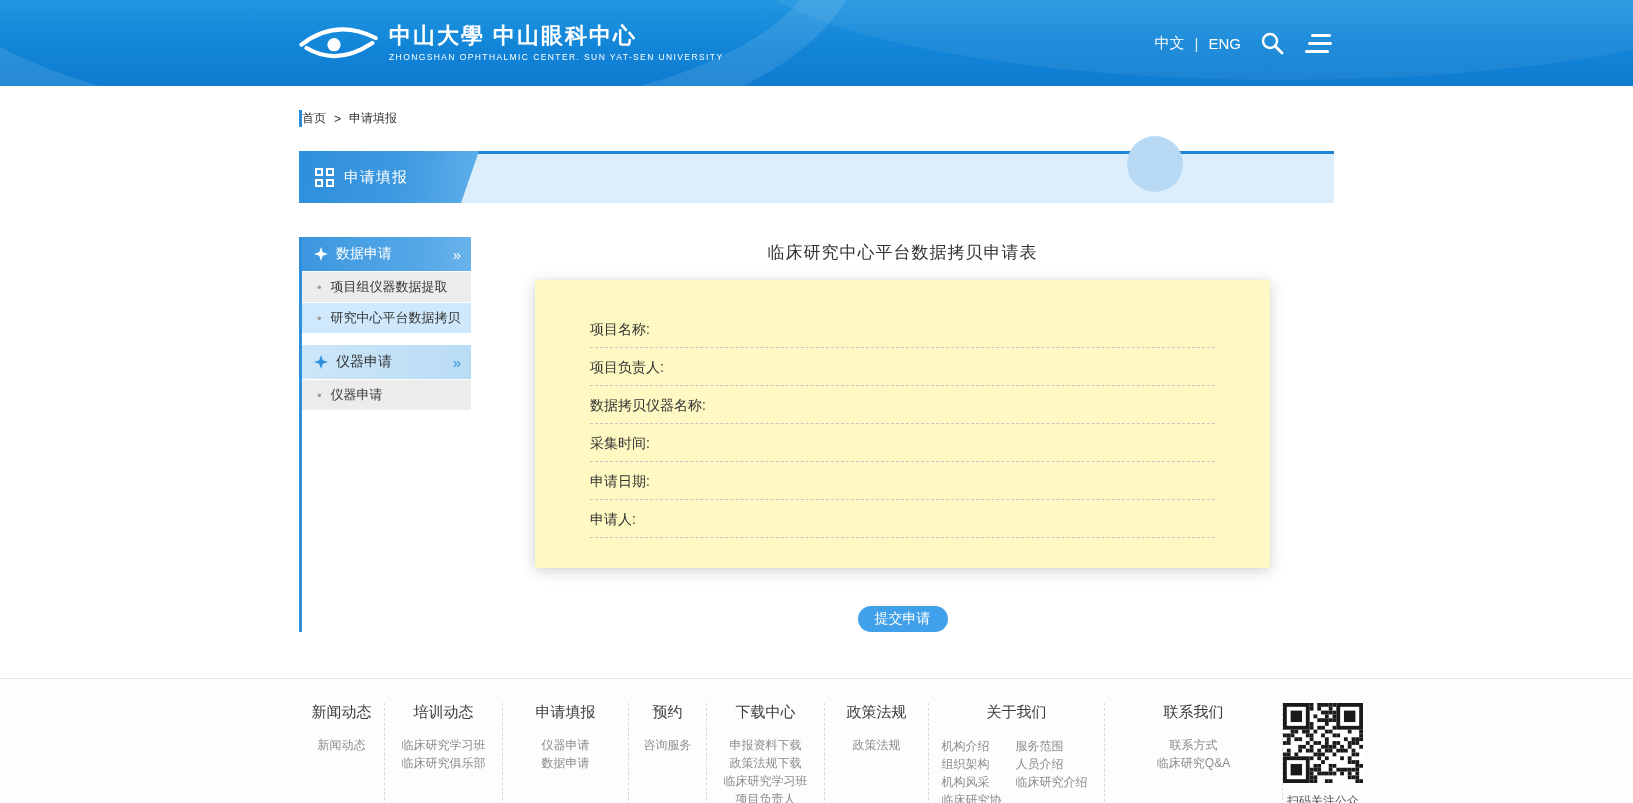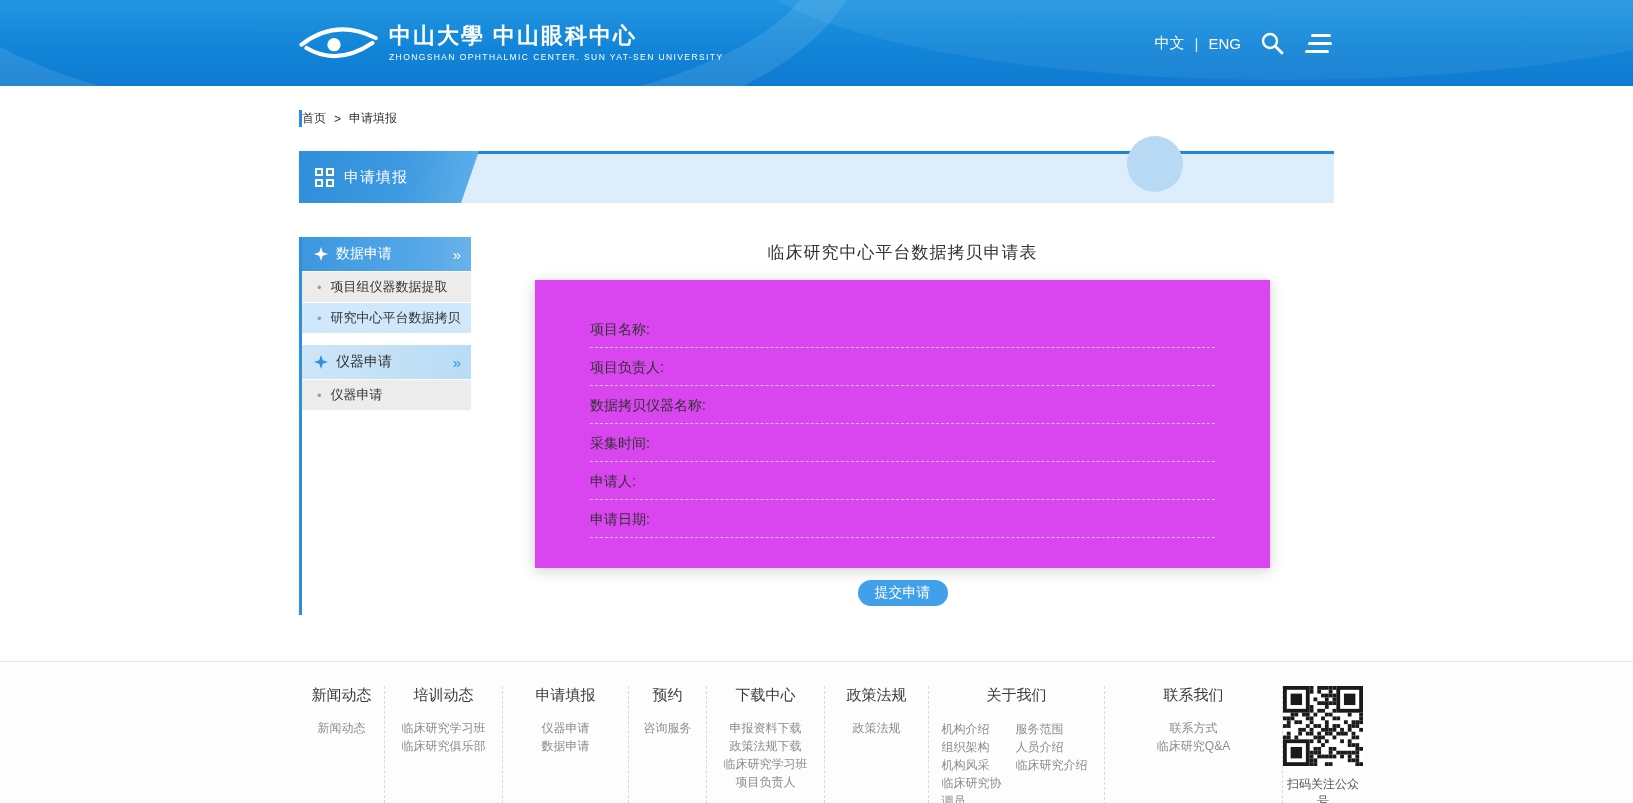--- a/index.html
+++ b/index.html
@@ -105,30 +105,30 @@
     background: #ececec; margin-top: 1px; cursor: pointer;
   }
   .side-item .dot { color: #9c9c9c; font-size: 13px; }
   .side-item.active { background: #cfe8fb; }
   .side-gap { height: 12px; }
 
   
   .form-area { flex: 1; padding-top: 4px; }
   .form-title { text-align: center; font-size: 17px; font-weight: 400; letter-spacing: 1px; color: #333; }
   .form-card {
-    width: 735px; margin: 16px auto 0; background: #d946ef;
+    width: 735px; margin: 16px auto 0; background: #fef9c3;
     box-shadow: 0 3px 14px rgba(0,0,0,0.18), 0 0 2px rgba(0,0,0,0.06);
     padding: 30px 55px 30px;
   }
   .form-field {
     font-size: 14px; color: #333; padding: 11px 0 8px;
     border-bottom: 1px dashed #c6c6c6; cursor: text;
   }
   .submit-btn {
-    display: block; margin: 12px auto 0; width: 90px; height: 26px;
+    display: block; margin: 38px auto 0; width: 90px; height: 26px;
     background: #41a0ea; color: #fff; font-size: 14px;
     border: none; border-radius: 13px; cursor: pointer;
     font-family: Liberation Mono, monospace;
   }
 
   
   .site-footer { margin-top: 46px; border-top: 1px solid #e6e6e6; background: #fdfdfd; padding: 24px 0 30px; }
   .footer-inner { display: flex; align-items: flex-start; }
   .f-col { text-align: center; padding: 0 8px; min-height: 122px; border-right: 1px dashed #d9d9d9; }
   .f-col:last-of-type { border-right: none; }
@@ -237,22 +237,22 @@
       </div>
     </aside>
 
     <main class="form-area">
       <h2 class="form-title">临床研究中心平台数据拷贝申请表</h2>
       <div class="form-card">
         <div class="form-field"><span>项目名称:</span></div>
         <div class="form-field"><span>项目负责人:</span></div>
         <div class="form-field"><span>数据拷贝仪器名称:</span></div>
         <div class="form-field"><span>采集时间:</span></div>
+        <div class="form-field"><span>申请日期:</span></div>
         <div class="form-field"><span>申请人:</span></div>
-        <div class="form-field"><span>申请日期:</span></div>
       </div>
       <button class="submit-btn">提交申请</button>
     </main>
   </div>
 </div>
 
 <footer class="site-footer">
   <div class="wrap footer-inner">
     <div class="f-col w1">
       <div class="f-title">新闻动态</div>

